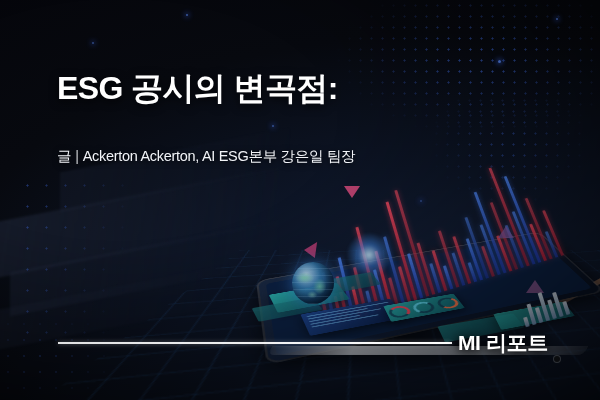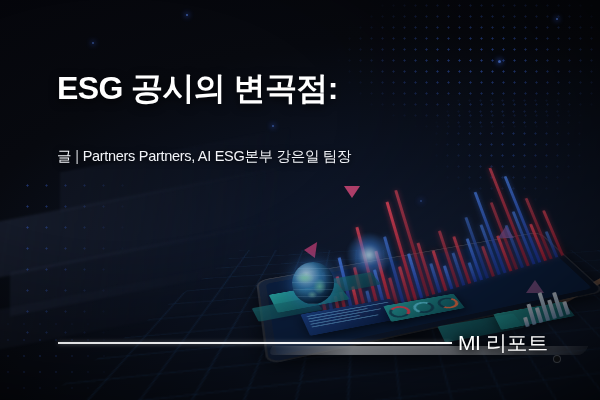--- a/index.html
+++ b/index.html
@@ -192,21 +192,21 @@
   }
   .byline .sep{opacity:.8;margin:0 4px;}
 
   .brandbar{
     position:absolute;left:58px;top:342px;width:394px;height:2px;
     background:linear-gradient(90deg,rgba(255,255,255,.88),rgba(255,255,255,1));
     box-shadow:0 0 4px rgba(255,255,255,.35);
   }
   .brand{
     position:absolute;left:458px;top:329px;
-    color:#ffffff;font-size:21px;font-weight:normal;letter-spacing:-.4px;white-space:nowrap;
+    color:#ffffff;font-size:21px;font-weight:bold;letter-spacing:-.4px;white-space:nowrap;
     text-shadow:0 2px 8px rgba(0,0,0,.9), 0 0 14px rgba(0,0,0,.7);
   }
 </style>
 </head>
 <body>
 
 <div id="banner">
 
   <div class="bg-base"></div>
 
@@ -330,19 +330,19 @@
     <div class="globe"></div>
   </div>
 
   <div class="bg-vignette"></div>
 
   <h1 class="headline">
     <span>ESG 공시의 변곡점:</span>
   </h1>
 
   <div class="byline">
-    <span>글</span><span class="sep">|</span><span>Partners Partners, AI ESG본부 강은일 팀장</span>
+    <span>글</span><span class="sep">|</span><span>Ackerton Ackerton, AI ESG본부 강은일 팀장</span>
   </div>
 
   <div class="brandbar"></div>
   <div class="brand">MI 리포트</div>
 
 </div>
 
 </body></html>

